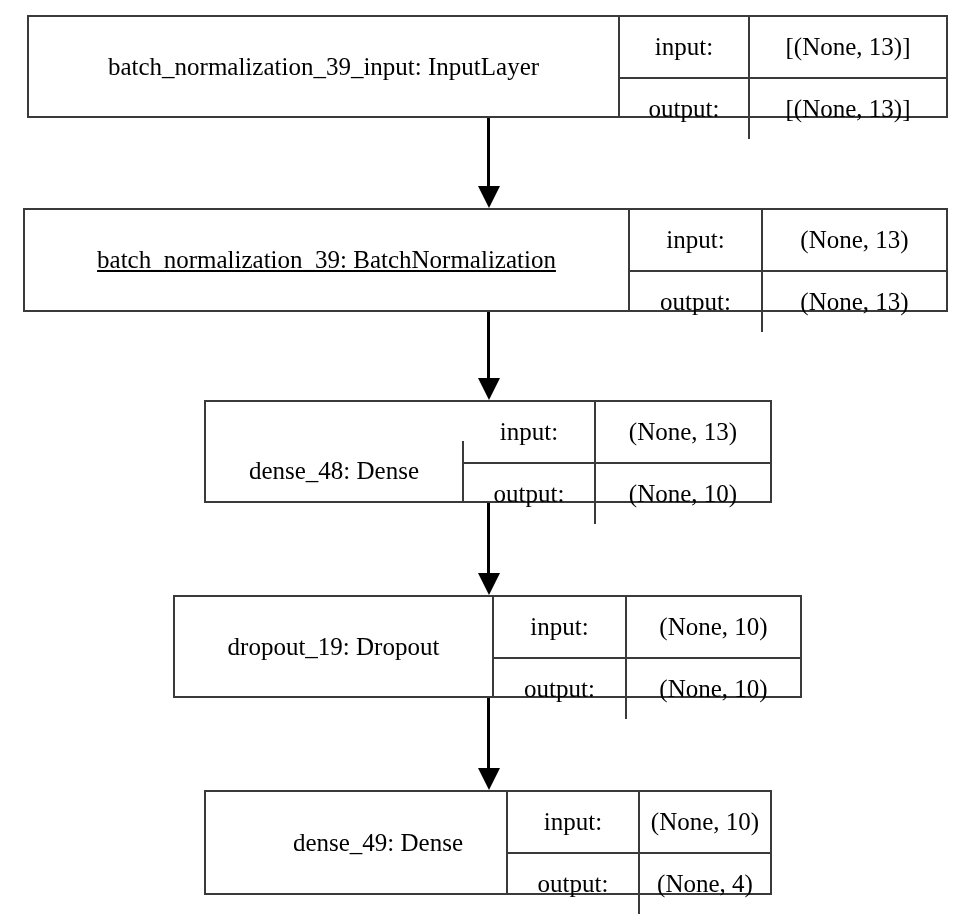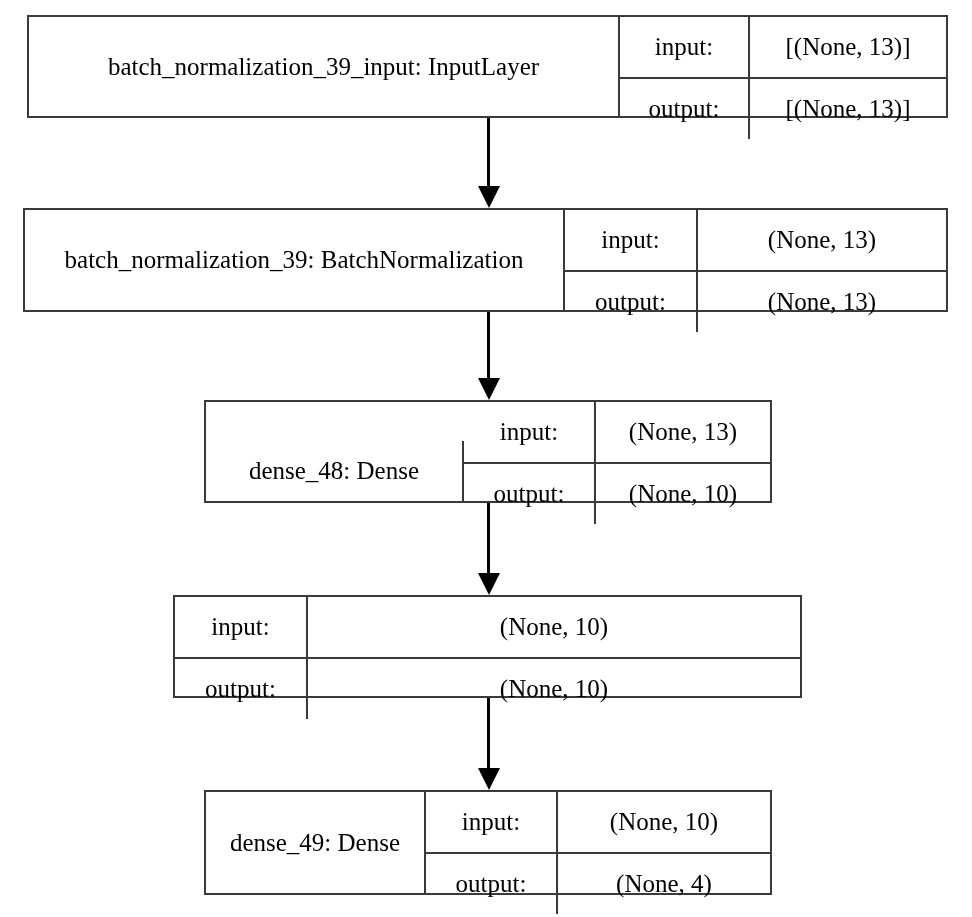--- a/index.html
+++ b/index.html
@@ -142,21 +142,21 @@
         <div class="io-value">[(None, 13)]</div>
       </div>
       <div class="io-row">
         <div class="io-label" style="width:130px;">output:</div>
         <div class="io-value">[(None, 13)]</div>
       </div>
     </div>
   </div>
 
   <div class="node" style="left:23px; top:208px; width:925px; height:104px;">
-    <div class="node-name" style="width:540px;">batch_normalization_39: BatchNormalization</div>
+    <div class="node-name" style="width:605px;text-decoration:underline;">batch_normalization_39: BatchNormalization</div>
     <div class="io-block">
       <div class="io-row first">
         <div class="io-label" style="width:133px;">input:</div>
         <div class="io-value">(None, 13)</div>
       </div>
       <div class="io-row">
         <div class="io-label" style="width:133px;">output:</div>
         <div class="io-value">(None, 13)</div>
       </div>
     </div>
@@ -170,34 +170,35 @@
         <div class="io-value">(None, 13)</div>
       </div>
       <div class="io-row">
         <div class="io-label" style="width:132px;">output:</div>
         <div class="io-value">(None, 10)</div>
       </div>
     </div>
   </div>
 
   <div class="node" style="left:173px; top:595px; width:629px; height:103px;">
+    <div class="node-name" style="width:319px;">dropout_19: Dropout</div>
     <div class="io-block">
       <div class="io-row first">
         <div class="io-label" style="width:133px;">input:</div>
         <div class="io-value">(None, 10)</div>
       </div>
       <div class="io-row">
         <div class="io-label" style="width:133px;">output:</div>
         <div class="io-value">(None, 10)</div>
       </div>
     </div>
   </div>
 
   <div class="node" style="left:204px; top:790px; width:568px; height:105px;">
-    <div class="node-name" style="width:220px;">dense_49: Dense</div>
+    <div class="node-name" style="width:258px;margin-left:44px;">dense_49: Dense</div>
     <div class="io-block">
       <div class="io-row first">
         <div class="io-label" style="width:132px;">input:</div>
         <div class="io-value">(None, 10)</div>
       </div>
       <div class="io-row">
         <div class="io-label" style="width:132px;">output:</div>
         <div class="io-value">(None, 4)</div>
       </div>
     </div>

